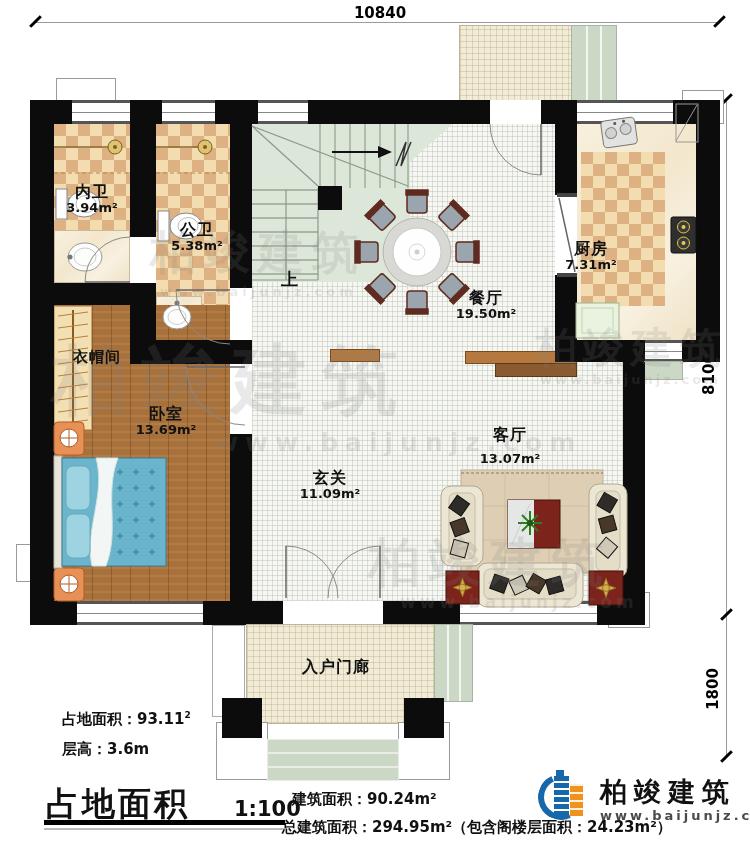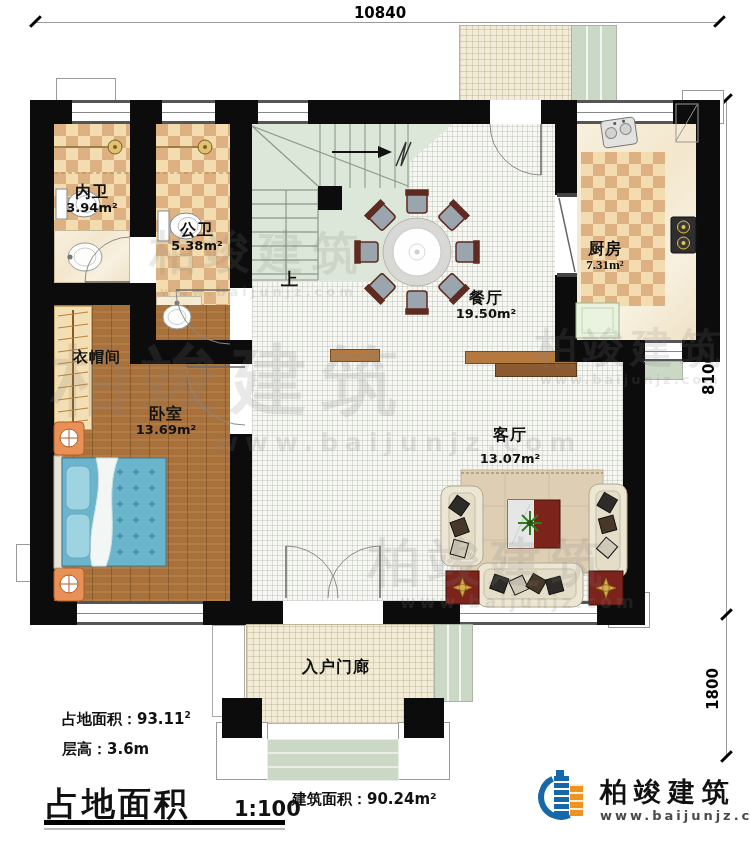--- a/index.html
+++ b/index.html
@@ -373,51 +373,56 @@
   <div class="abs wm" style="left:400px;top:592px;font-size:17px;letter-spacing:4px;">www.baijunjz.com</div>
 
   <div class="abs rlabel" style="left:52px;top:183px;width:80px;align-items:center;">
     <span class="rname">内卫</span>
     <span class="rarea">3.94m²</span>
   </div>
   <div class="abs rlabel" style="left:157px;top:221px;width:80px;">
     <span class="rname">公卫</span>
     <span class="rarea">5.38m²</span>
   </div>
-  <div class="abs rlabel" style="left:570px;top:240px;width:70px;font-family:Liberation Serif, serif;">
+  <div class="abs rlabel" style="left:556px;top:240px;width:70px;">
     <span class="rname">厨房</span>
     <span class="rarea">7.31m²</span>
   </div>
   <div class="abs rlabel" style="left:446px;top:289px;width:80px;">
     <span class="rname">餐厅</span>
     <span class="rarea">19.50m²</span>
   </div>
   <div class="abs rlabel" style="left:62px;top:349px;width:70px;">
     <span class="rname" style="font-size:15px;">衣帽间</span>
   </div>
   <div class="abs rlabel" style="left:126px;top:405px;width:80px;">
     <span class="rname">卧室</span>
     <span class="rarea">13.69m²</span>
+  </div>
+  <div class="abs rlabel" style="left:290px;top:469px;width:80px;">
+    <span class="rname">玄关</span>
+    <span class="rarea">11.09m²</span>
   </div>
   <div class="abs rlabel" style="left:470px;top:426px;width:80px;gap:8px;">
     <span class="rname">客厅</span>
     <span class="rarea">13.07m²</span>
   </div>
   <div class="abs rlabel" style="left:290px;top:658px;width:80px;align-items:flex-end;">
     <span class="rname">入户门廊</span>
   </div>
   <div class="abs rname" style="left:281px;top:268px;font-size:17px;">上</div>
 
   <div class="abs ft" style="left:62px;top:710px;"><span>占地面积：93.11</span><sup>2</sup></div>
   <div class="abs ft" style="left:62px;top:740px;">层高：3.6m</div>
   <div class="abs title-cn" style="left:46px;top:782px;">占地面积</div>
   <div class="abs" style="left:234px;top:797px;font-size:21px;font-weight:bold;">1:100</div>
   <div class="abs" style="left:44px;top:820px;width:241px;height:5px;background:#000;"></div>
   <div class="abs" style="left:44px;top:828px;width:241px;height:2px;background:#bbb;"></div>
   <div class="abs ft" style="left:292px;top:790px;">建筑面积：90.24m²</div>
+  <div class="abs ft" style="left:282px;top:818px;">总建筑面积：294.95m²（包含阁楼层面积：24.23m²）</div>
 
   <div class="abs" style="left:536px;top:766px;width:60px;height:62px;">
     <div class="abs" style="left:2px;top:8px;width:46px;height:46px;border:6px solid #1668ab;border-radius:50%;border-top-color:transparent;border-right-color:transparent;transform:rotate(20deg);box-sizing:border-box;"></div>
     <div class="abs" style="left:20px;top:4px;width:8px;height:12px;background:#1668ab;"></div>
     <div class="abs" style="left:18px;top:10px;width:15px;height:40px;background:#1668ab;background-image:repeating-linear-gradient(0deg,transparent 0 5px,#fff 5px 7px);"></div>
     <div class="abs" style="left:34px;top:18px;width:13px;height:32px;background:#f0921e;background-image:repeating-linear-gradient(0deg,transparent 0 6px,rgba(255,255,255,.85) 6px 8px);"></div>
   </div>
   <div class="abs brandname" style="left:600px;top:774px;">柏竣建筑</div>
   <div class="abs brandurl" style="left:600px;top:808px;">www.baijunjz.com</div>
 

